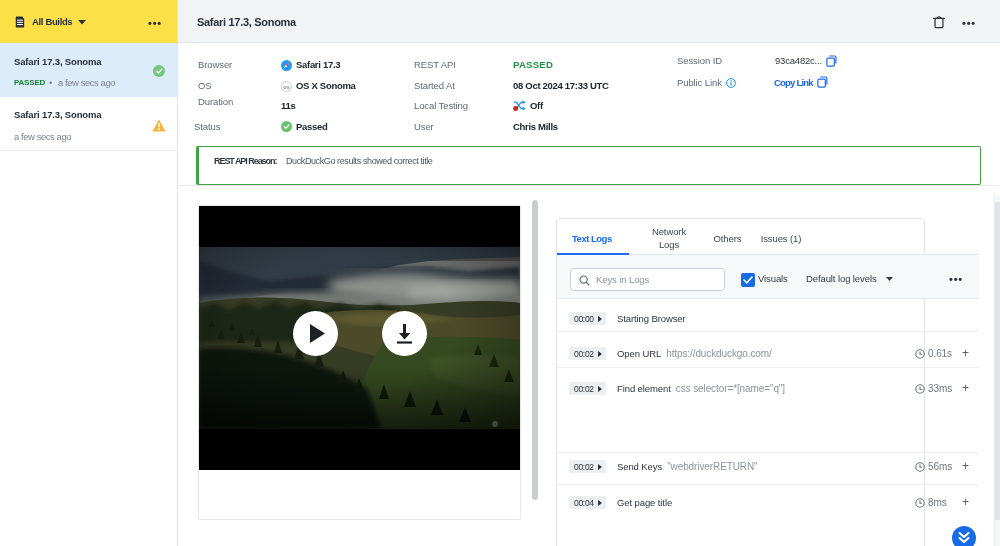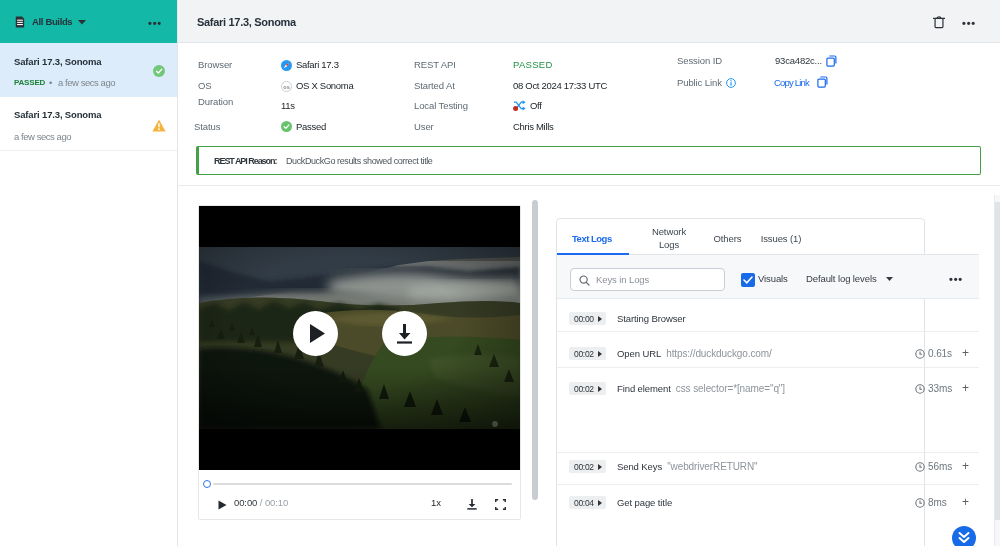--- a/index.html
+++ b/index.html
@@ -1,37 +1,37 @@
 <!DOCTYPE html>
 <html><head>
 <meta charset="utf-8">
 <style>
 *{margin:0;padding:0;box-sizing:border-box}
 html,body{width:1000px;height:546px;overflow:hidden;background:#fff;
   font-family:"Liberation Sans",sans-serif;color:#24292e}
 .abs{position:absolute}
 
 #sidebar{position:absolute;left:0;top:0;width:178px;height:546px;background:#fff;border-right:1px solid #e3e6e9}
-#sbhead{position:absolute;left:0;top:0;width:177px;height:49px;background:#14b8a6;border-bottom:3px solid #ec4899}
+#sbhead{position:absolute;left:0;top:0;width:177px;height:49px;background:#fde047;border-bottom:3px solid #ec4899}
 #sbhead .ttl{position:absolute;left:32px;top:16px;font-size:9.5px;font-weight:700;letter-spacing:-0.35px;color:#28323c}
 .dots{letter-spacing:0.8px;font-weight:700;color:#2b3137;font-size:11px}
 .item{position:absolute;left:0;width:177px}
 #it1{top:43px;height:54px;background:#ddecfa}
 #it2{top:97px;height:54px;background:#fff;border-bottom:1px solid #eceef0}
 .bttl{position:absolute;left:14px;font-size:9.5px;font-weight:700;letter-spacing:-0.15px;color:#253037}
 .ago{font-size:9.5px;color:#7e868d;letter-spacing:-0.45px}
 .passed{font-size:8px;font-weight:700;color:#1c8139;letter-spacing:-0.2px}
 
 #mhead{position:absolute;left:178px;top:0;width:822px;height:43px;background:#f1f3f5;border-bottom:1px solid #e3e6e9}
 #mhead .ttl{position:absolute;left:19px;top:16px;font-size:11px;font-weight:700;letter-spacing:-0.3px;color:#28323c}
 
 .lbl{position:absolute;font-size:9.5px;color:#5e6a73;letter-spacing:-0.1px}
-.val{position:absolute;font-size:9.5px;font-weight:400;color:#20262b;letter-spacing:-0.3px}
+.val{position:absolute;font-size:9.5px;font-weight:700;color:#20262b;letter-spacing:-0.3px}
 .green{color:#219143}
-#reason{position:absolute;left:196px;top:146px;width:785px;height:29px;background:#fff;
+#reason{position:absolute;left:196px;top:146px;width:785px;height:39px;background:#fff;
   border:1px solid #43a047;border-left:3px solid #43a047;border-radius:2px}
 #reason b{position:absolute;left:15px;top:9px;font-size:9px;color:#2f363c;letter-spacing:-1.05px}
 #reason span{position:absolute;left:87px;top:9px;font-size:9px;color:#4c555c;letter-spacing:-0.4px}
 #hr185{position:absolute;left:178px;top:185px;width:822px;height:1px;background:#e7eaec}
 
 #vcard{position:absolute;left:198px;top:205px;width:323px;height:315px;border:1px solid #e7e7e7;border-radius:2px}
 #vblack{position:absolute;left:0;top:0;width:321px;height:264px;background:#000}
 #photo{position:absolute;left:0;top:41px;width:321px;height:182px}
 .circ{position:absolute;width:45px;height:45px;border-radius:50%;background:#fff}
 #vctrl{position:absolute;left:0;top:264px;width:321px;height:49px;background:#fff}
@@ -240,41 +240,20 @@
           <path d="M1 1 L16 10.5 L1 20z" fill="#1d2125"></path>
         </svg>
     </div>
     <div class="circ" style="left:183px;top:105px">
       <svg class="abs" style="left:13px;top:12px" width="19" height="21" viewBox="0 0 19 21">
         <path d="M8 1 h3 v9 h4.5 L9.5 16.5 L4 10 h4z" fill="#1d2125"></path>
         <rect x="2" y="18.4" width="15" height="2.2" fill="#1d2125"></rect>
       </svg>
     </div>
   </div>
-  <div id="vctrl">
-    <div id="track"></div>
-    <div id="knob"></div>
-    <svg class="abs" style="left:19px;top:30px" width="9" height="10" viewBox="0 0 9 10">
-        <path d="M0.5 0.5 L8.5 5 L0.5 9.5z" fill="#23292e"></path>
-      </svg>
-    <div class="vtime" style="left:35px;color:#33393f">00:00 <span style="color:#9aa1a7">/ 00:10</span></div>
-    <div class="vtime" style="left:232px;color:#23292e">1x</div>
-    <svg class="abs" style="left:267px;top:28px" width="12" height="12" viewBox="0 0 13 13">
-      <path d="M5.6 1 h1.8 v5.5 h2.8 L6.5 10 L2.8 6.5 h2.8z" fill="#23292e"></path>
-      <rect x="1.4" y="11" width="10.2" height="1.6" fill="#23292e"></rect>
-    </svg>
-    <svg class="abs" style="left:296px;top:29px" width="11" height="11" viewBox="0 0 12 12">
-      <g fill="none" stroke="#23292e" stroke-width="1.5">
-        <path d="M0.8 3.4 V0.8 H3.4"></path>
-          <path d="M8.6 0.8 H11.2 V3.4"></path>
-        <path d="M11.2 8.6 V11.2 H8.6"></path>
-          <path d="M3.4 11.2 H0.8 V8.6"></path>
-      </g>
-    </svg>
-  </div>
 </div>
 <div id="lthumb"></div>
 <div id="rtrack"></div>
 <div id="rthumb"></div>
 
 <div id="lcard">
   <div id="tabs">
     <div class="tab" id="tab1" style="left:15px;width:73px;padding-top:14px;text-align:left">Text Logs</div>
     <div id="tabline"></div>
     <div class="tab" style="left:82px;width:60px;padding-top:6px;line-height:13px">Network<br>Logs</div>

